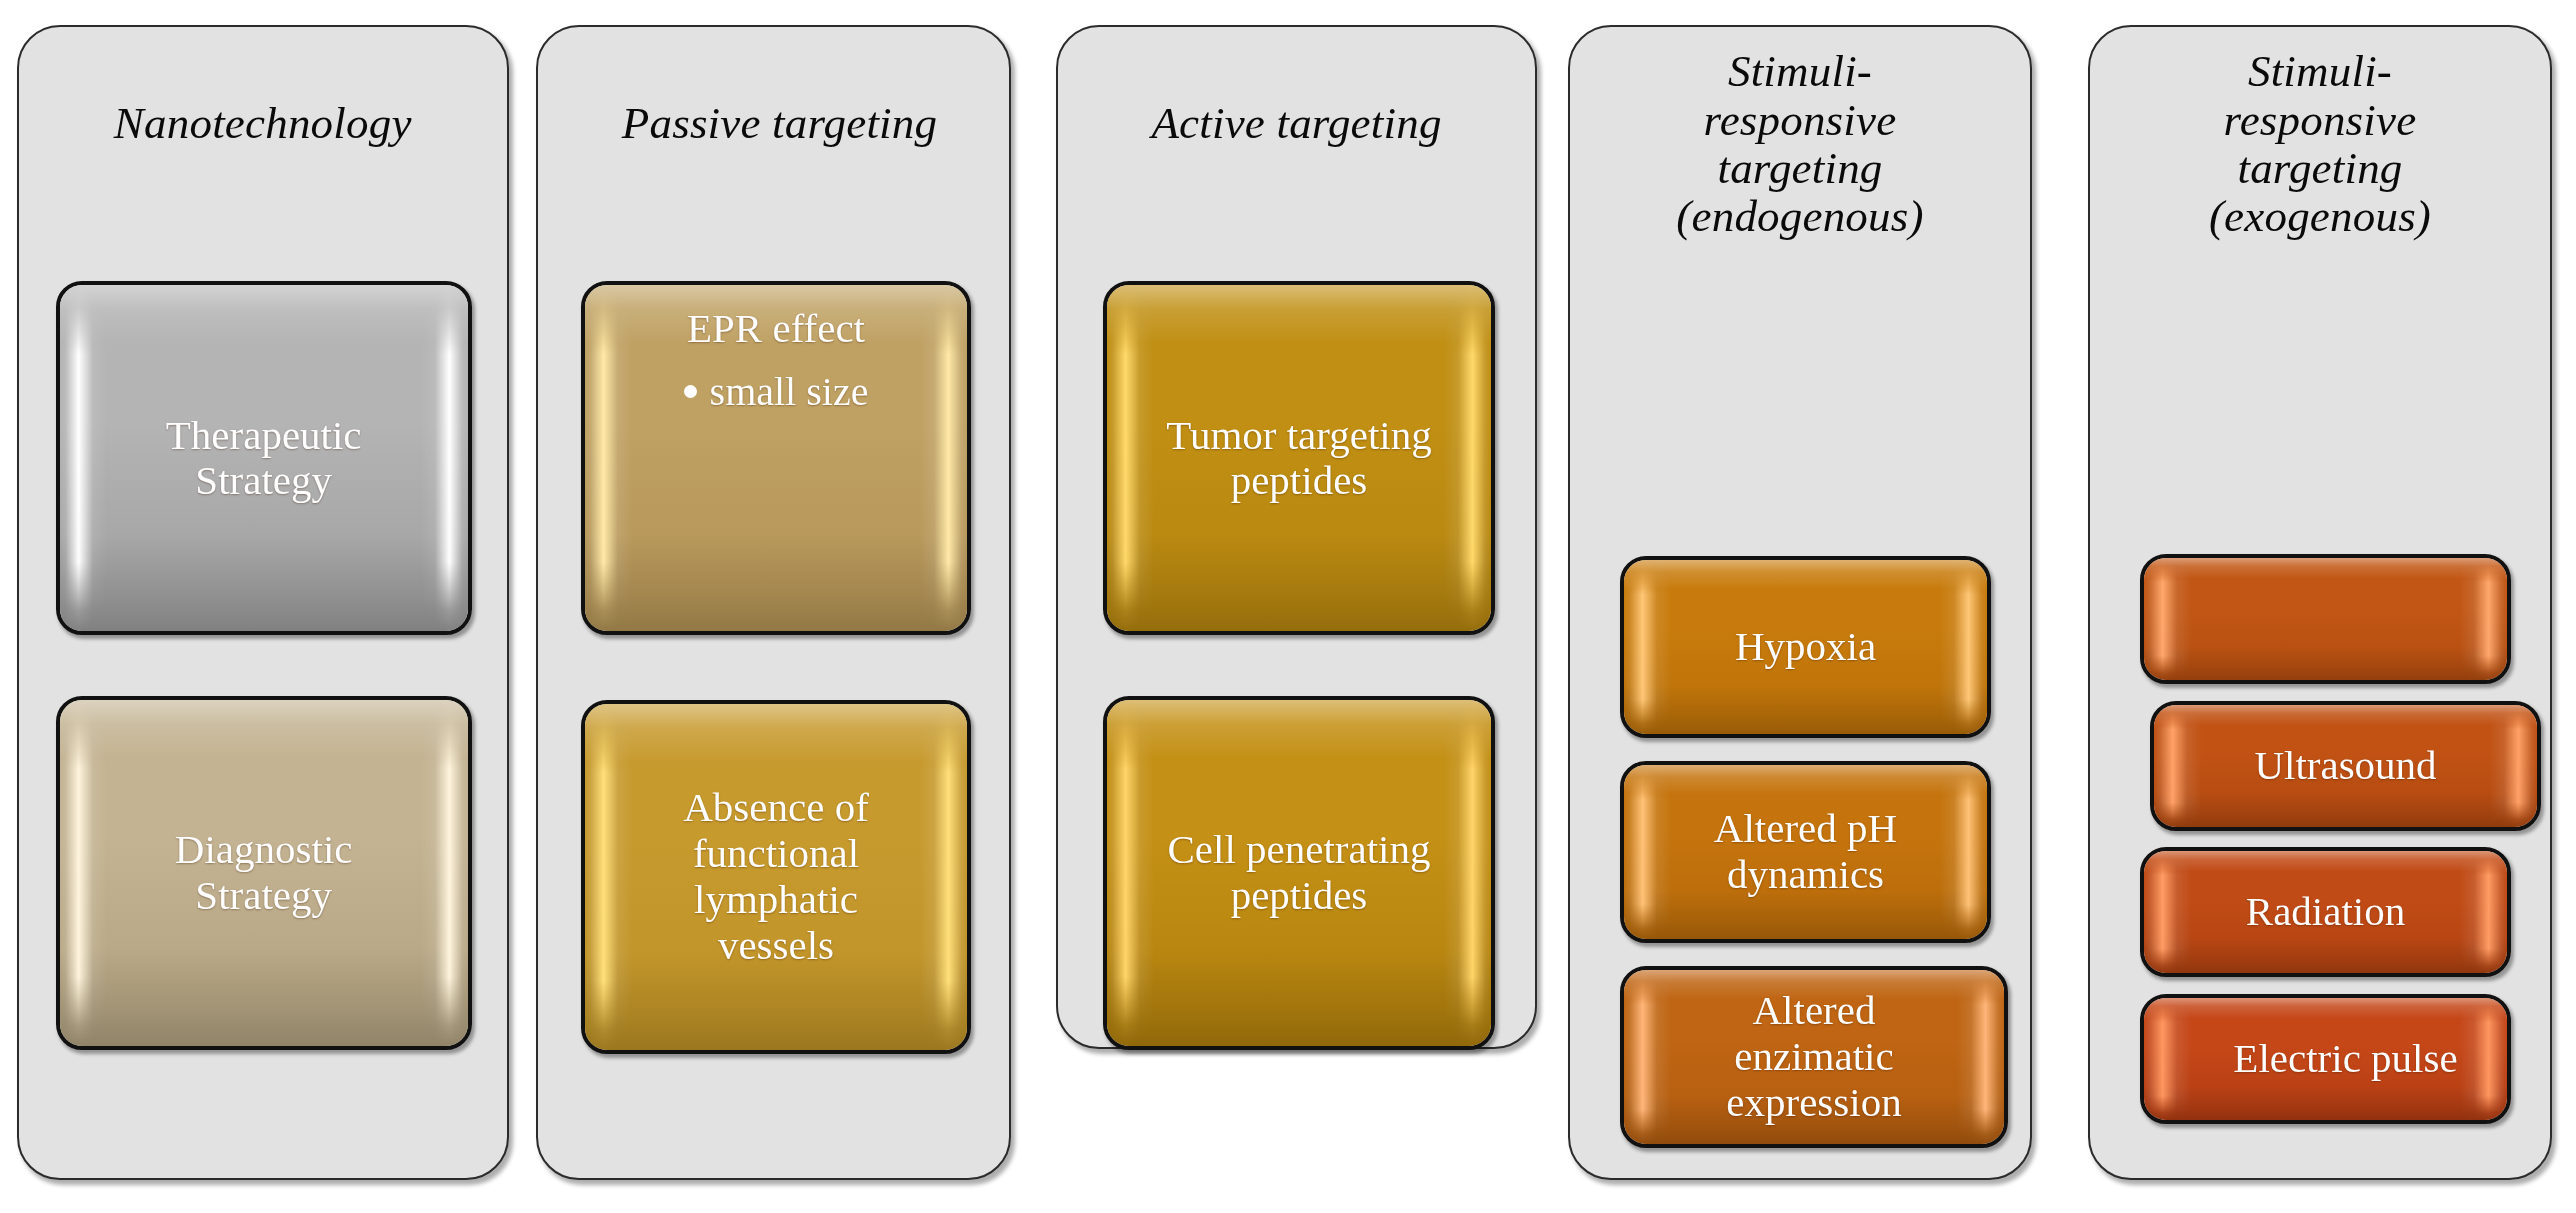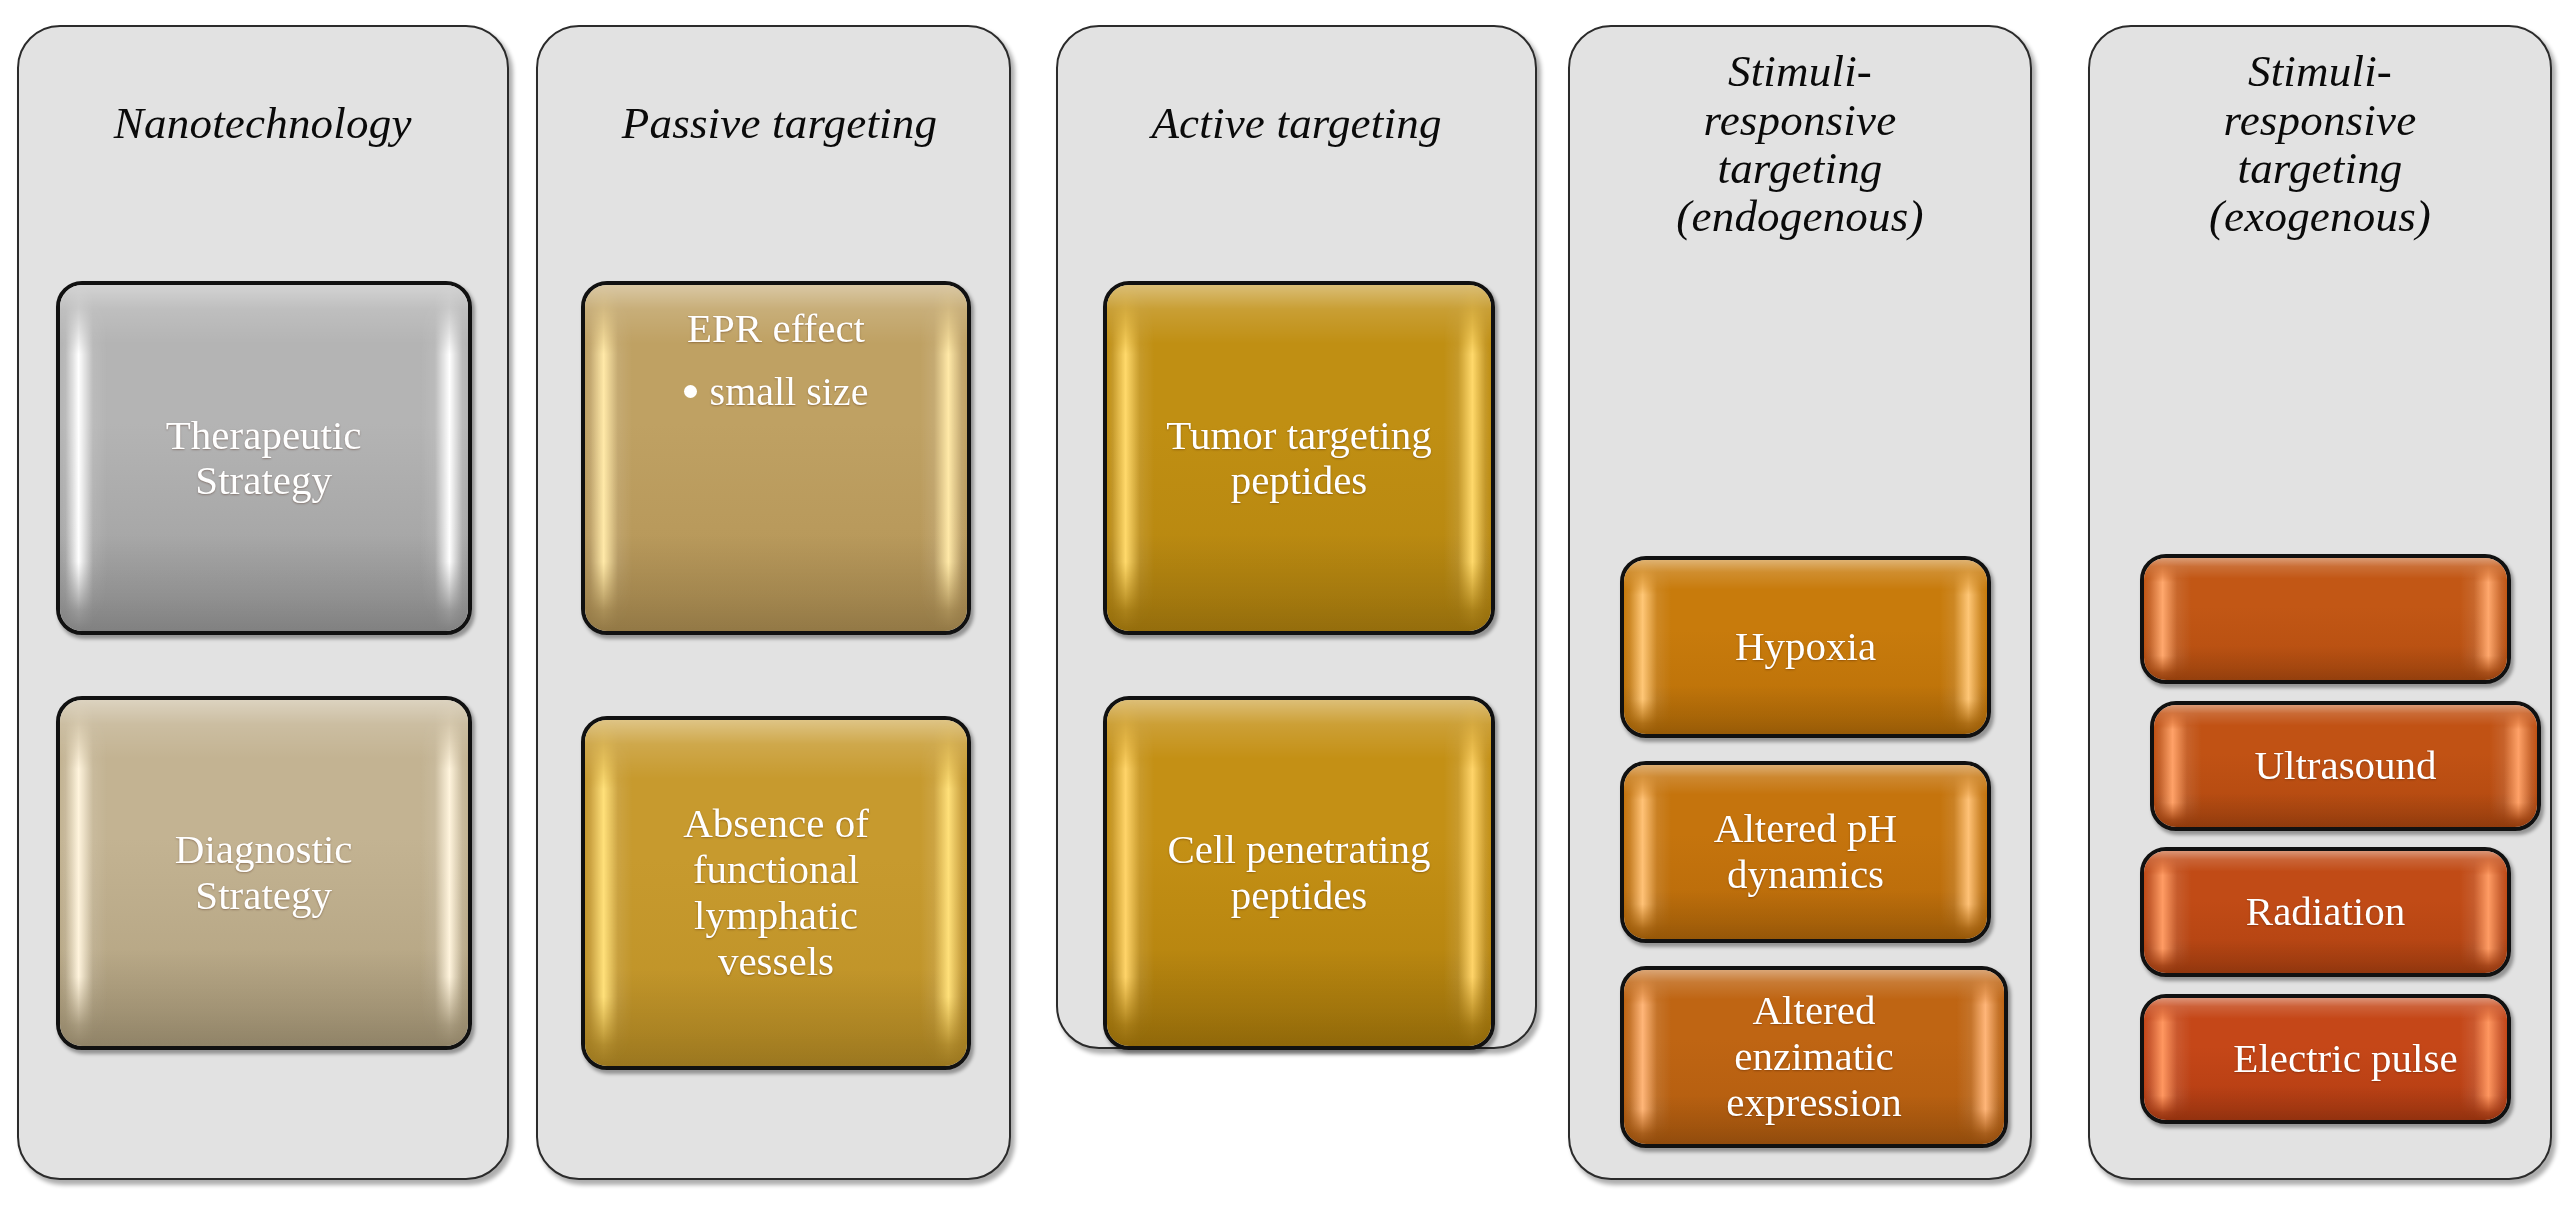--- a/index.html
+++ b/index.html
@@ -172,21 +172,21 @@
       <div class="col-body" style="margin-top: 113px;">
         <div class="node topalign" style="left: 43px; top: 21.3px; width: 390px; height: 354px; --hl: #ffe9a8;">
           <div class="fill" style="background: linear-gradient(rgb(191, 161, 99) 0%, rgb(191, 161, 99) 40%, rgb(179, 147, 85) 100%);"></div>
           <div class="bevel-h"></div>
           <div class="bevel-v"></div>
           <div class="label">
             <div>EPR effect</div>
             <div class="bullet-line"><span class="dot"></span><span>small size</span></div>
           </div>
         </div>
-        <div class="node" style="left: 43px; top: 456px; width: 390px; height: 354px; --hl: #ffe07a;">
+        <div class="node" style="left: 43px; top: 440px; width: 390px; height: 354px; --hl: #ffe07a;">
           <div class="fill" style="background: linear-gradient(rgb(199, 154, 46) 0%, rgb(199, 154, 46) 40%, rgb(189, 145, 38) 100%);"></div>
           <div class="bevel-h"></div>
           <div class="bevel-v"></div>
           <div class="label">
             <div>Absence of</div>
             <div>functional</div>
             <div>lymphatic</div>
             <div>vessels</div>
           </div>
         </div>

